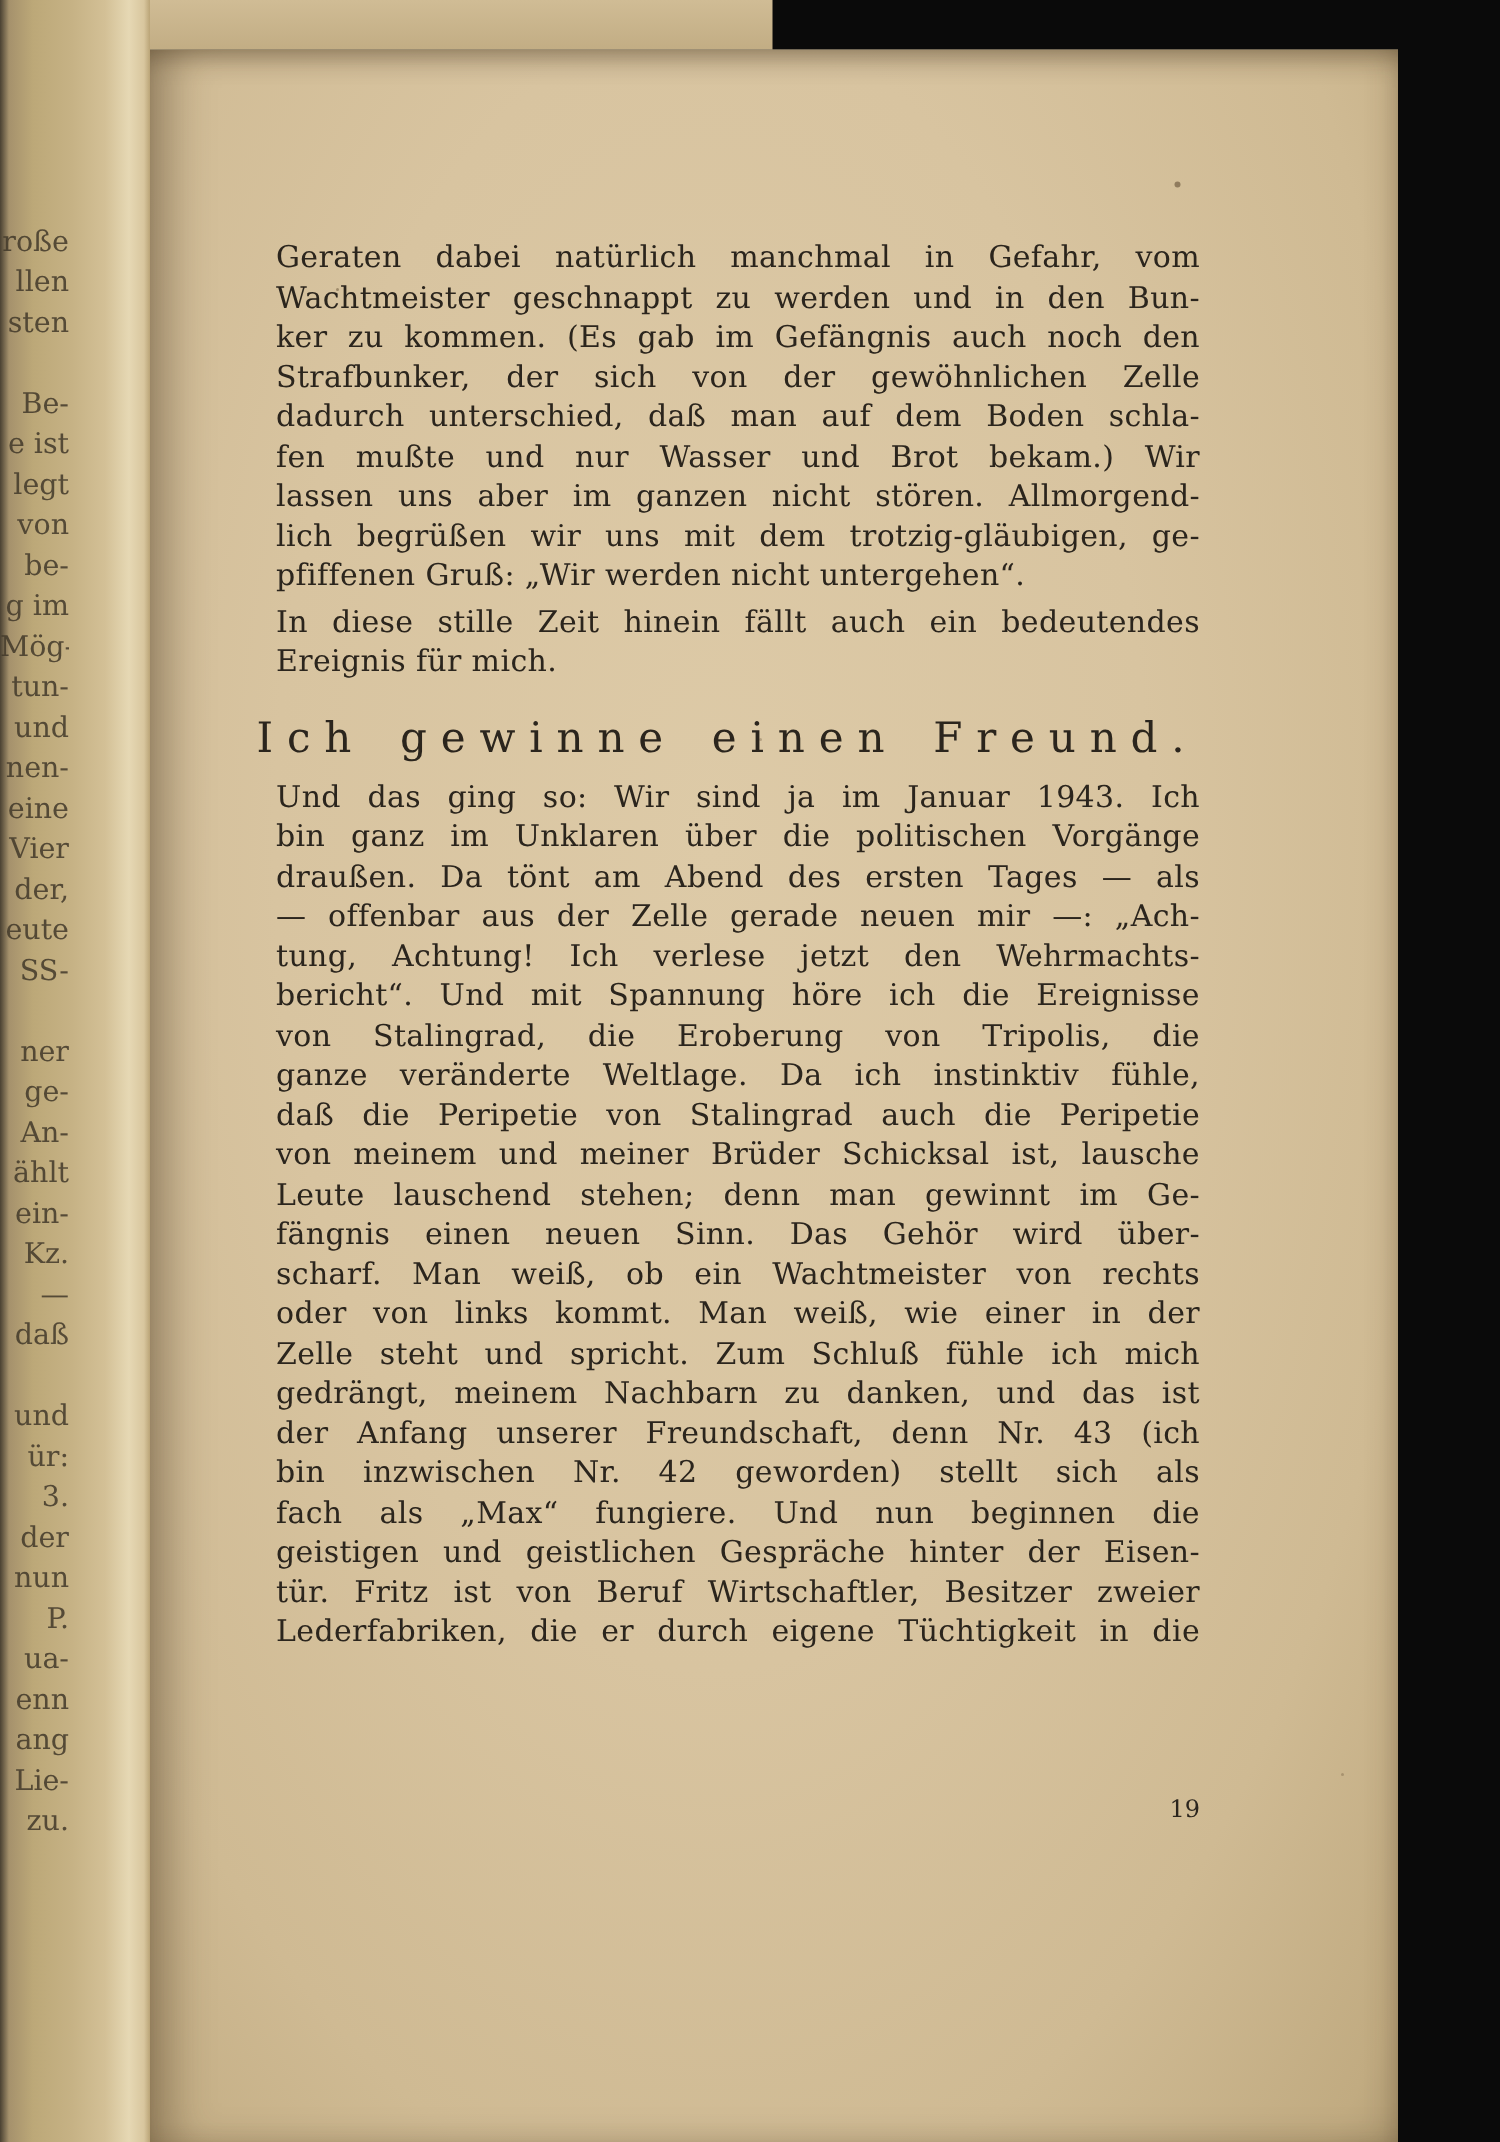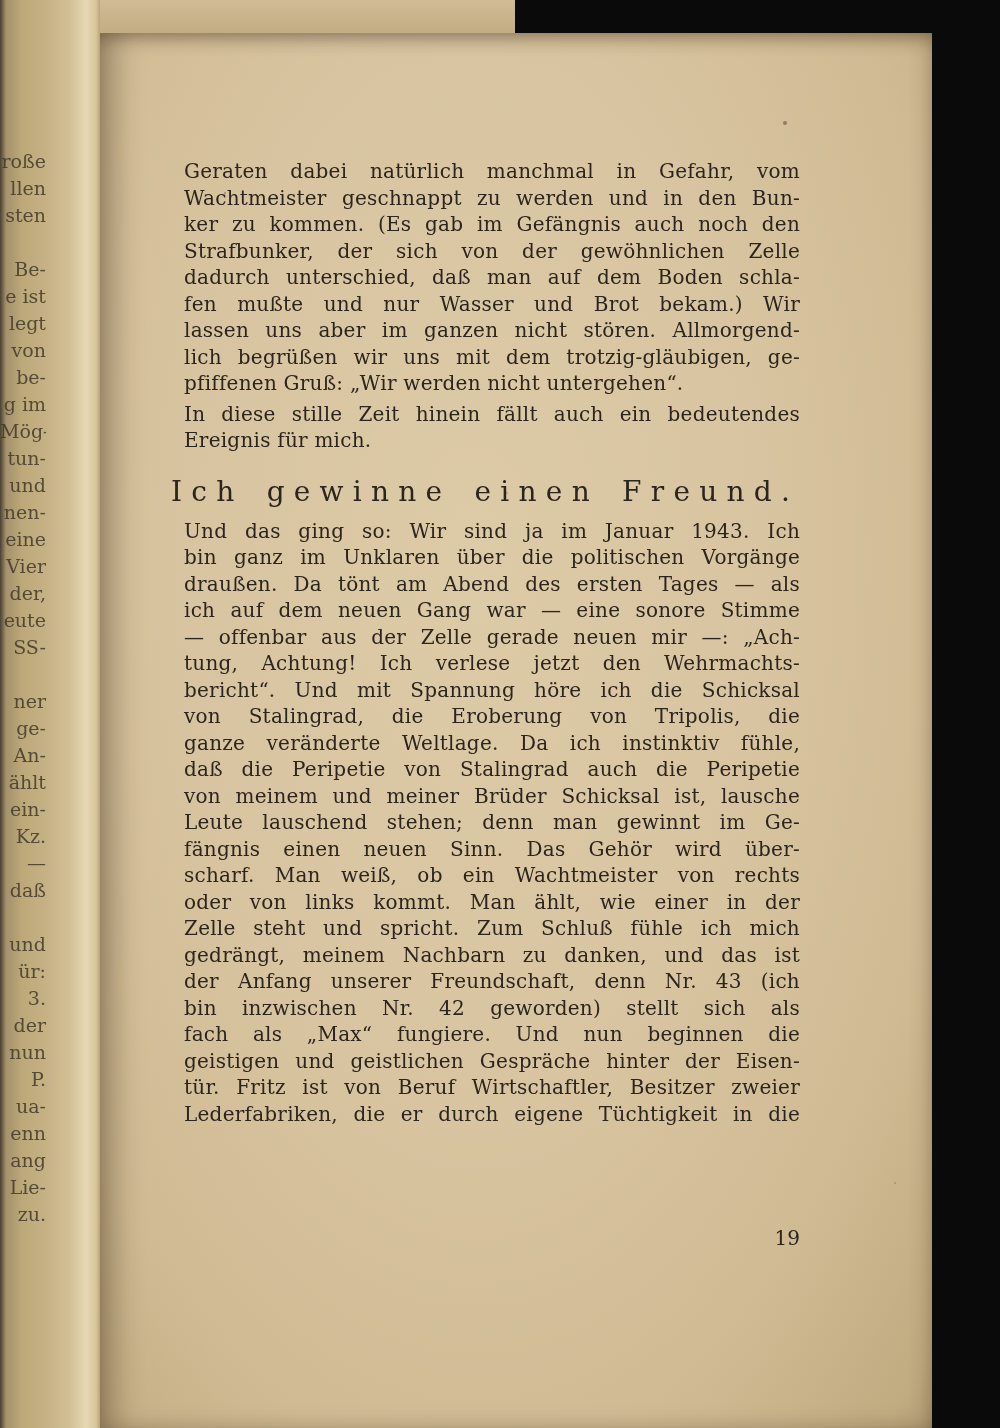--- a/index.html
+++ b/index.html
@@ -74,24 +74,24 @@
     margin: 24px 0 13px 0;
     line-height: 27px;
     text-align: center;
     letter-spacing: 0.33em;
     word-spacing: 0.18em;
     font-size: 28px;
     color: #2b251d;
   }
   .page-number {
     position: absolute;
-    left: 70px; top: 1193px;
+    left: 70px; top: 1163px;
     width: 630px;
     text-align: right;
-    font-size: 20px;
+    font-size: 16px;
     color: #2b251d;
   }
   
   .specks {
     position: absolute;
     left: 683px; top: 88px;
     width: 4px; height: 4px;
     border-radius: 50%;
     background: rgba(90, 70, 45, 0.55);
     box-shadow: -560px 70px 0 -1px rgba(90,70,45,0.45),
@@ -167,32 +167,31 @@
         </div>
         <div class="para">
           <div class="line">In diese stille Zeit hinein fällt auch ein bedeutendes</div>
           <div class="line endpara">Ereignis für mich.</div>
         </div>
         <div class="heading">Ich gewinne einen Freund.</div>
         <div class="para">
           <div class="line">Und das ging so: Wir sind ja im Januar 1943. Ich</div>
           <div class="line">bin ganz im Unklaren über die politischen Vorgänge</div>
           <div class="line">draußen. Da tönt am Abend des ersten Tages — als</div>
-          <div class="line">ich auf dem neuen Gang war — eine sonore Stimme</div>
           <div class="line">— offenbar aus der Zelle gerade neuen mir —: „Ach-</div>
           <div class="line">tung, Achtung! Ich verlese jetzt den Wehrmachts-</div>
-          <div class="line">bericht“. Und mit Spannung höre ich die Schicksal</div>
+          <div class="line">bericht“. Und mit Spannung höre ich die Ereignisse</div>
           <div class="line">von Stalingrad, die Eroberung von Tripolis, die</div>
           <div class="line">ganze veränderte Weltlage. Da ich instinktiv fühle,</div>
           <div class="line">daß die Peripetie von Stalingrad auch die Peripetie</div>
           <div class="line">von meinem und meiner Brüder Schicksal ist, lausche</div>
           <div class="line">Leute lauschend stehen; denn man gewinnt im Ge-</div>
           <div class="line">fängnis einen neuen Sinn. Das Gehör wird über-</div>
           <div class="line">scharf. Man weiß, ob ein Wachtmeister von rechts</div>
-          <div class="line">oder von links kommt. Man ählt, wie einer in der</div>
+          <div class="line">oder von links kommt. Man weiß, wie einer in der</div>
           <div class="line">Zelle steht und spricht. Zum Schluß fühle ich mich</div>
           <div class="line">gedrängt, meinem Nachbarn zu danken, und das ist</div>
           <div class="line">der Anfang unserer Freundschaft, denn Nr. 43 (ich</div>
           <div class="line">bin inzwischen Nr. 42 geworden) stellt sich als</div>
           <div class="line">fach als „Max“ fungiere. Und nun beginnen die</div>
           <div class="line">geistigen und geistlichen Gespräche hinter der Eisen-</div>
           <div class="line">tür. Fritz ist von Beruf Wirtschaftler, Besitzer zweier</div>
           <div class="line">Lederfabriken, die er durch eigene Tüchtigkeit in die</div>
         </div>
       </div>

